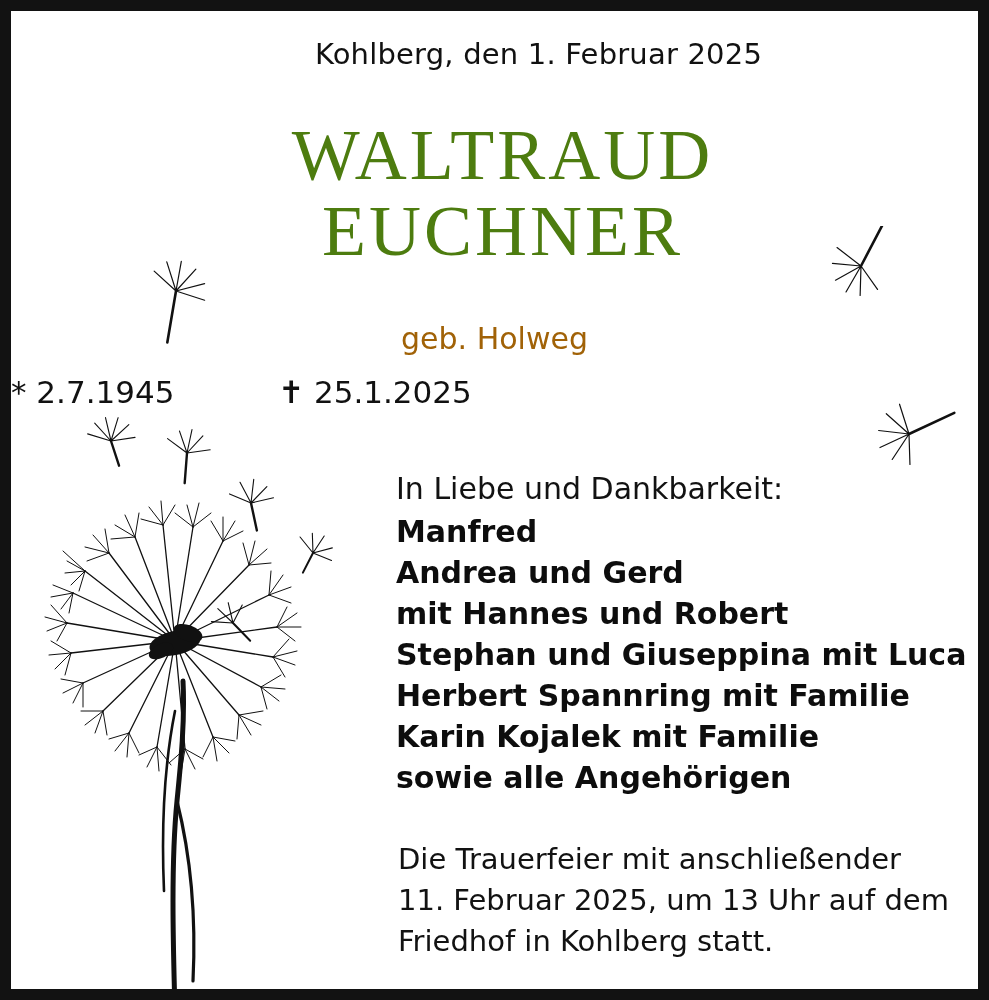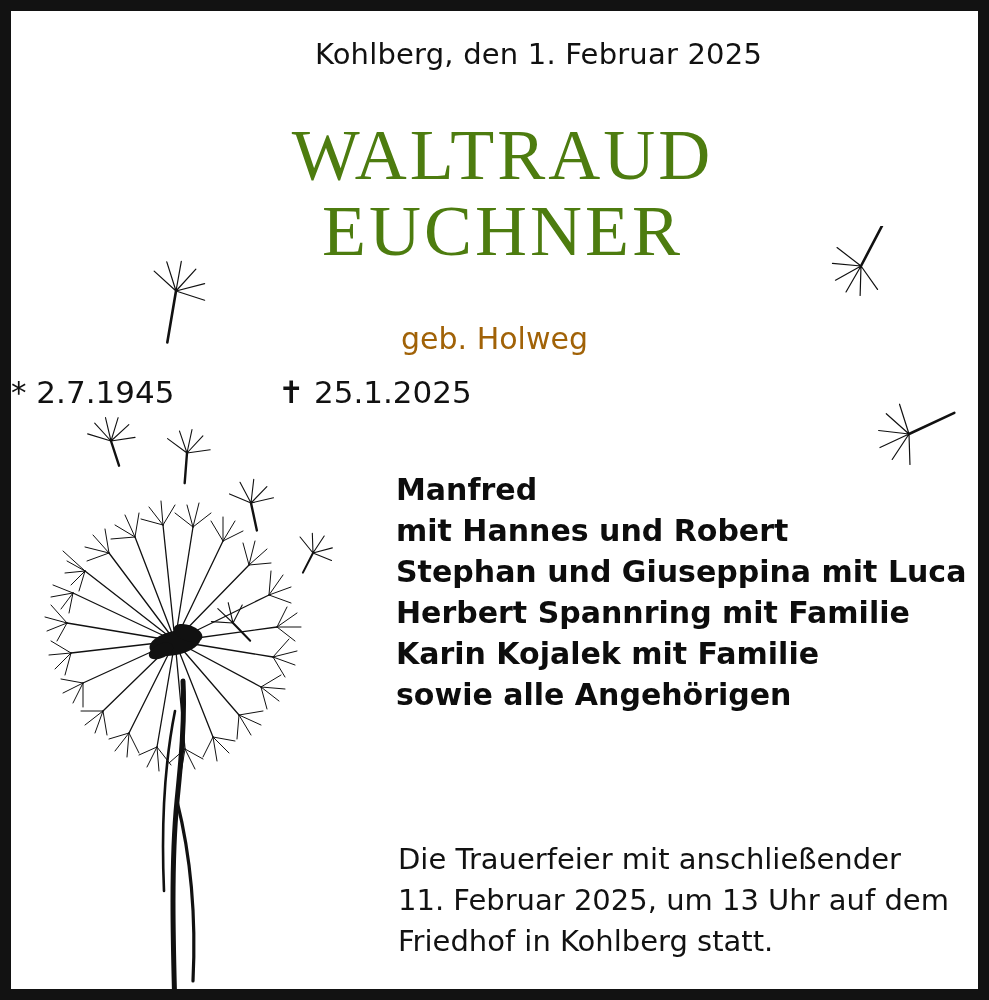--- a/index.html
+++ b/index.html
@@ -298,21 +298,23 @@
 
     <div class="birthname">geb. Holweg</div>
 
     <div class="dates-row">
       <span class="born">* 2.7.1945</span>
       <span class="gap"></span>
       <span class="died">✝ 25.1.2025</span>
     </div>
 
     <div class="family-block">
+      <div class="family-intro">In Liebe und Dankbarkeit:</div>
       <div class="family-name">Manfred</div>
+      <div class="family-name">Andrea und Gerd</div>
       <div class="family-name">mit Hannes und Robert</div>
       <div class="family-name">Stephan und Giuseppina mit Luca</div>
       <div class="family-name">Herbert Spannring mit Familie</div>
       <div class="family-name">Karin Kojalek mit Familie</div>
       <div class="family-name">sowie alle Angehörigen</div>
     </div>
 
     <div class="ceremony-block">
       <div class="ceremony-line">Die Trauerfeier mit anschließender</div>
       <div class="ceremony-line">11. Februar 2025, um 13 Uhr auf dem</div>

